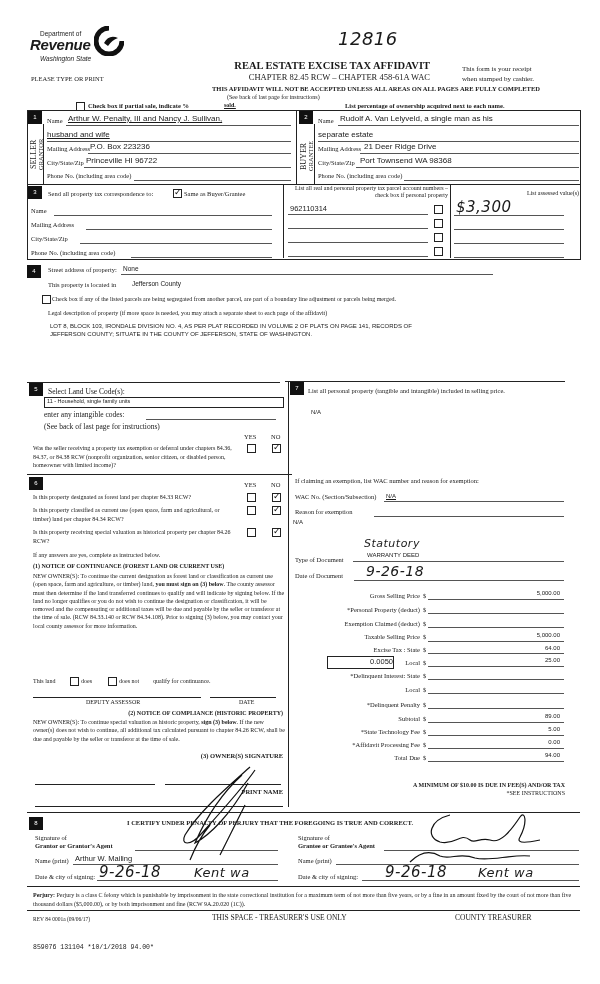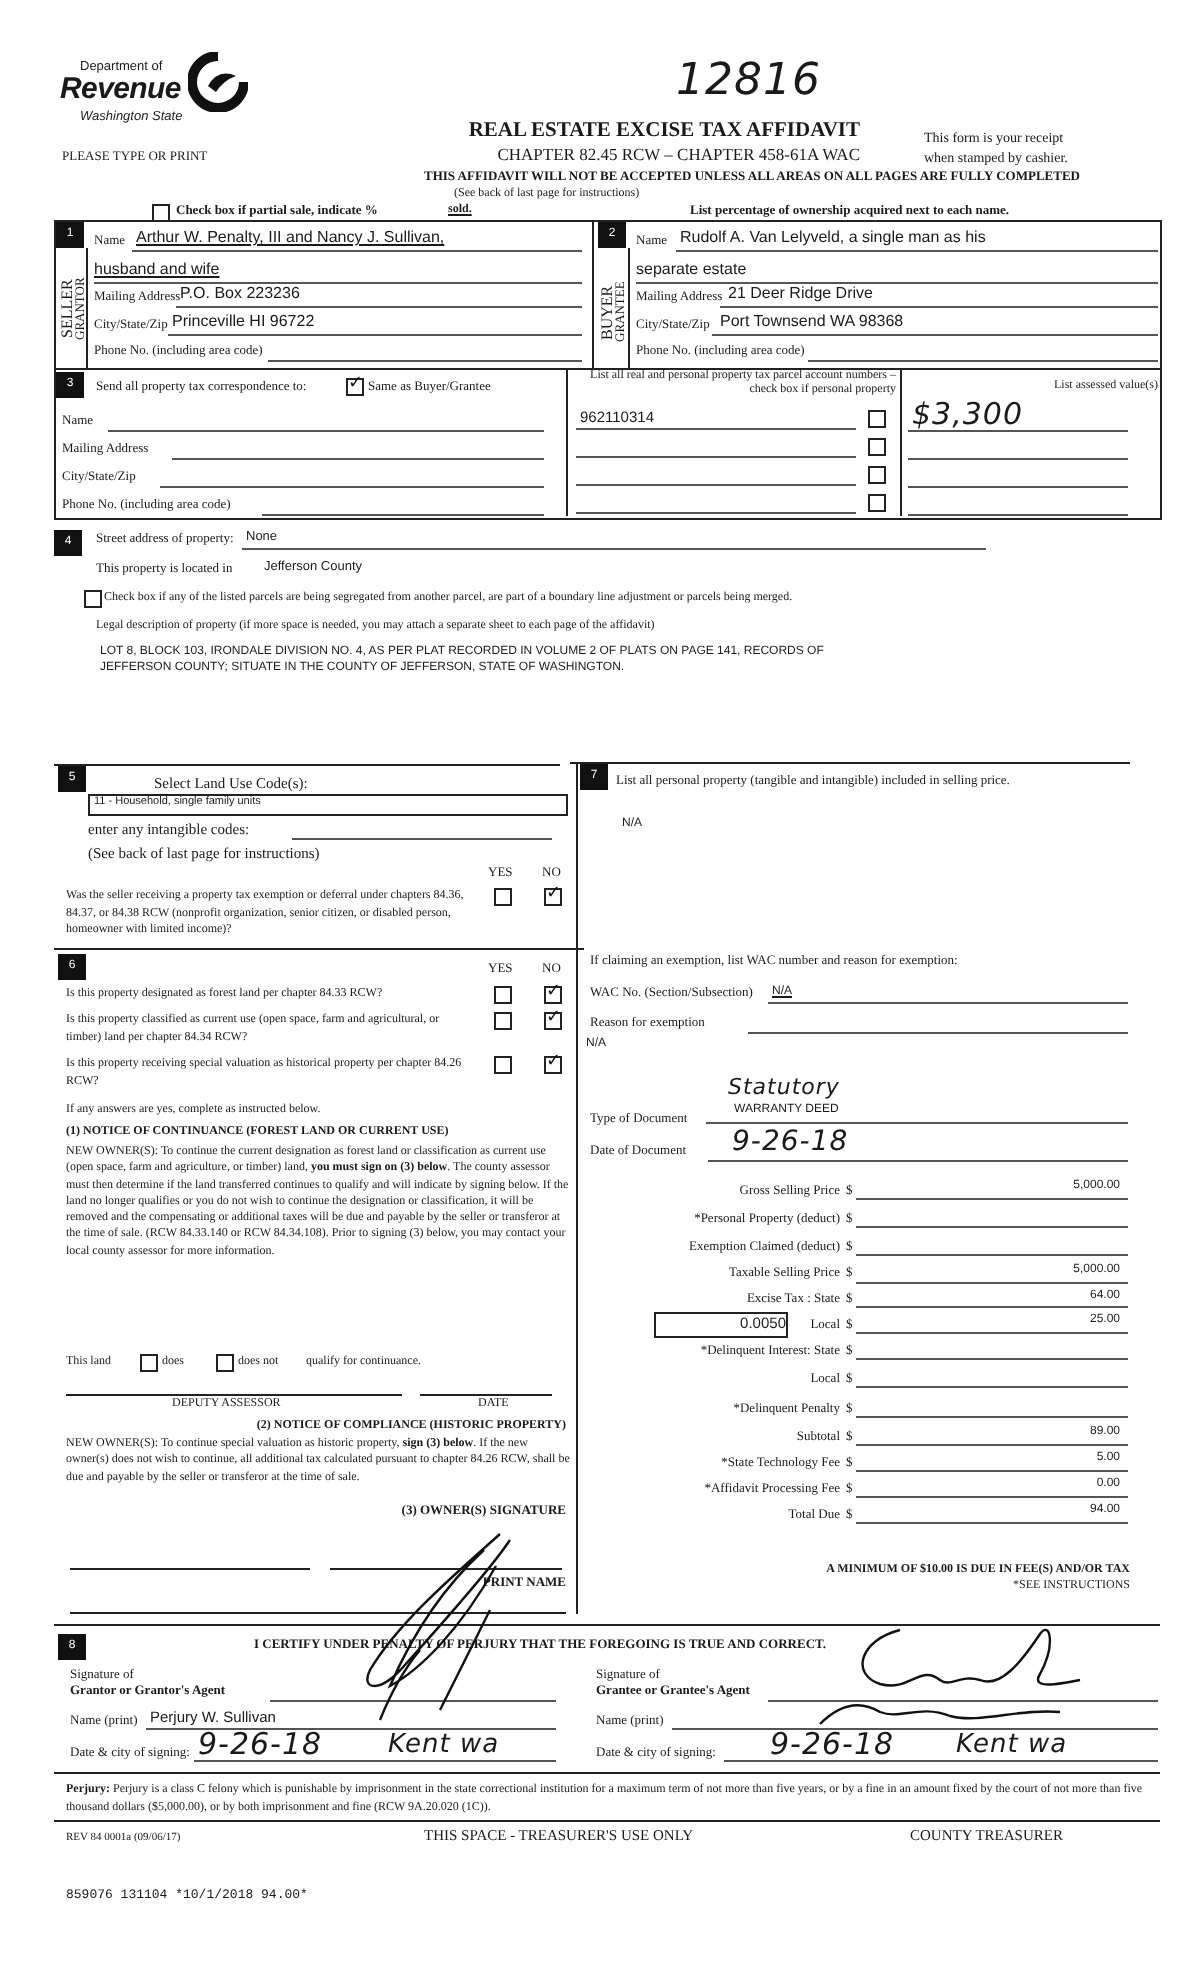--- a/index.html
+++ b/index.html
@@ -28,21 +28,21 @@
 <div class="abs" style="left:30px;top:28px;width:95px;height:44px;">
   <div class="abs sans f65" style="left:10px;top:2px;">Department of</div>
   <div class="abs sans b" style="left:0px;top:8px;font-size:15px;letter-spacing:-0.3px;font-style:italic;">Revenue</div>
   <div class="abs sans f65" style="left:10px;top:27px;font-style:italic;">Washington State</div>
   <svg class="abs" style="left:64px;top:-2px;" width="30" height="30" viewBox="0 0 30 30">
     <path d="M15 2 A13 13 0 1 0 28 15" fill="none" stroke="#111" stroke-width="5"></path>
     <path d="M10 17 Q15 8 24 12 Q18 14 14 20 Z" fill="#111"></path>
   </svg>
 </div>
 
-<div class="abs hand" style="left:338px;top:28px;font-size:22px;">12816</div>
+<div class="abs hand" style="left:338px;top:28px;font-size:18px;">12816</div>
 
 <div class="abs serif b center" style="left:170px;top:60px;width:260px;font-size:10.5px;">REAL ESTATE EXCISE TAX AFFIDAVIT</div>
 <div class="abs serif f85 center" style="left:170px;top:72px;width:260px;">CHAPTER 82.45 RCW – CHAPTER 458-61A WAC</div>
 <div class="abs serif f65" style="left:31px;top:75px;">PLEASE TYPE OR PRINT</div>
 <div class="abs serif f7" style="left:462px;top:65px;">This form is your receipt</div>
 <div class="abs serif f7" style="left:462px;top:75px;">when stamped by cashier.</div>
 <div class="abs serif b f65 center" style="left:60px;top:85px;width:480px;">THIS AFFIDAVIT WILL NOT BE ACCEPTED UNLESS ALL AREAS ON ALL PAGES ARE FULLY COMPLETED</div>
 <div class="abs serif f6" style="left:227px;top:94px;">(See back of last page for instructions)</div>
 
 <div class="cb" style="left:76px;top:102px;"></div>
@@ -146,21 +146,21 @@
 <div class="abs filled f6" style="left:50px;top:323px;">LOT 8, BLOCK 103, IRONDALE DIVISION NO. 4, AS PER PLAT RECORDED IN VOLUME 2 OF PLATS ON PAGE 141, RECORDS OF</div>
 <div class="abs filled f6" style="left:50px;top:331px;">JEFFERSON COUNTY; SITUATE IN THE COUNTY OF JEFFERSON, STATE OF WASHINGTON.</div>
 
 <div class="hline" style="left:27px;top:382px;width:253px;"></div>
 <div class="hline" style="left:285px;top:381px;width:280px;"></div>
 <div class="vline" style="left:288px;top:381px;height:426px;"></div>
 <div class="hline" style="left:27px;top:474px;width:261px;"></div>
 <div class="hline" style="left:288px;top:474px;width:4px;"></div>
 
 <div class="secnum" style="left:29px;top:383px;">5</div>
-<div class="abs serif f75" style="left:48px;top:387px;margin-left:29px;">Select Land Use Code(s):</div>
+<div class="abs serif f75" style="left:48px;top:387px;">Select Land Use Code(s):</div>
 <div class="box" style="left:44px;top:397px;width:238px;height:9px;">
   <span class="abs filled" style="left:2px;top:0px;font-size:5.5px;">11 - Household, single family units</span>
 </div>
 <div class="abs serif f75" style="left:44px;top:410px;">enter any intangible codes:</div>
 <div class="hline" style="left:146px;top:419px;width:130px;border-color:#555;"></div>
 <div class="abs serif f75" style="left:44px;top:422px;">(See back of last page for instructions)</div>
 <div class="abs serif f65" style="left:244px;top:433px;">YES</div>
 <div class="abs serif f65" style="left:271px;top:433px;">NO</div>
 <div class="abs serif f6" style="left:33px;top:444px;width:205px;line-height:8.5px;">Was the seller receiving a property tax exemption or deferral under chapters 84.36, 84.37, or 84.38 RCW (nonprofit organization, senior citizen, or disabled person, homeowner with limited income)?</div>
 <div class="cb" style="left:247px;top:444px;"></div>
@@ -302,21 +302,21 @@
 <div class="abs serif f6 center" style="left:295px;top:790px;width:270px;">*SEE INSTRUCTIONS</div>
 
 <div class="hline" style="left:27px;top:812px;width:553px;"></div>
 <div class="secnum" style="left:29px;top:817px;">8</div>
 <div class="abs serif b f65" style="left:127px;top:819px;">I CERTIFY UNDER PENALTY OF PERJURY THAT THE FOREGOING IS TRUE AND CORRECT.</div>
 
 <div class="abs serif f65" style="left:35px;top:834px;">Signature of</div>
 <div class="abs serif b f65" style="left:35px;top:842px;">Grantor or Grantor's Agent</div>
 <div class="hline" style="left:135px;top:850px;width:143px;border-color:#555;"></div>
 <div class="abs serif f65" style="left:35px;top:857px;">Name (print)</div>
-<div class="abs filled f75" style="left:75px;top:854px;">Perjury W. Sullivan</div>
+<div class="abs filled f75" style="left:75px;top:854px;">Arthur W. Mailing</div>
 <div class="hline" style="left:73px;top:864px;width:205px;border-color:#555;"></div>
 <div class="abs serif f65" style="left:35px;top:873px;">Date &amp; city of signing:</div>
 <div class="abs hand" style="left:99px;top:863px;font-size:15px;">9-26-18</div>
 <div class="abs hand" style="left:194px;top:865px;font-size:13px;">Kent wa</div>
 <div class="hline" style="left:97px;top:880px;width:181px;border-color:#555;"></div>
 
 <div class="abs serif f65" style="left:298px;top:834px;">Signature of</div>
 <div class="abs serif b f65" style="left:298px;top:842px;">Grantee or Grantee's Agent</div>
 <div class="hline" style="left:384px;top:850px;width:195px;border-color:#555;"></div>
 <div class="abs serif f65" style="left:298px;top:857px;">Name (print)</div>

